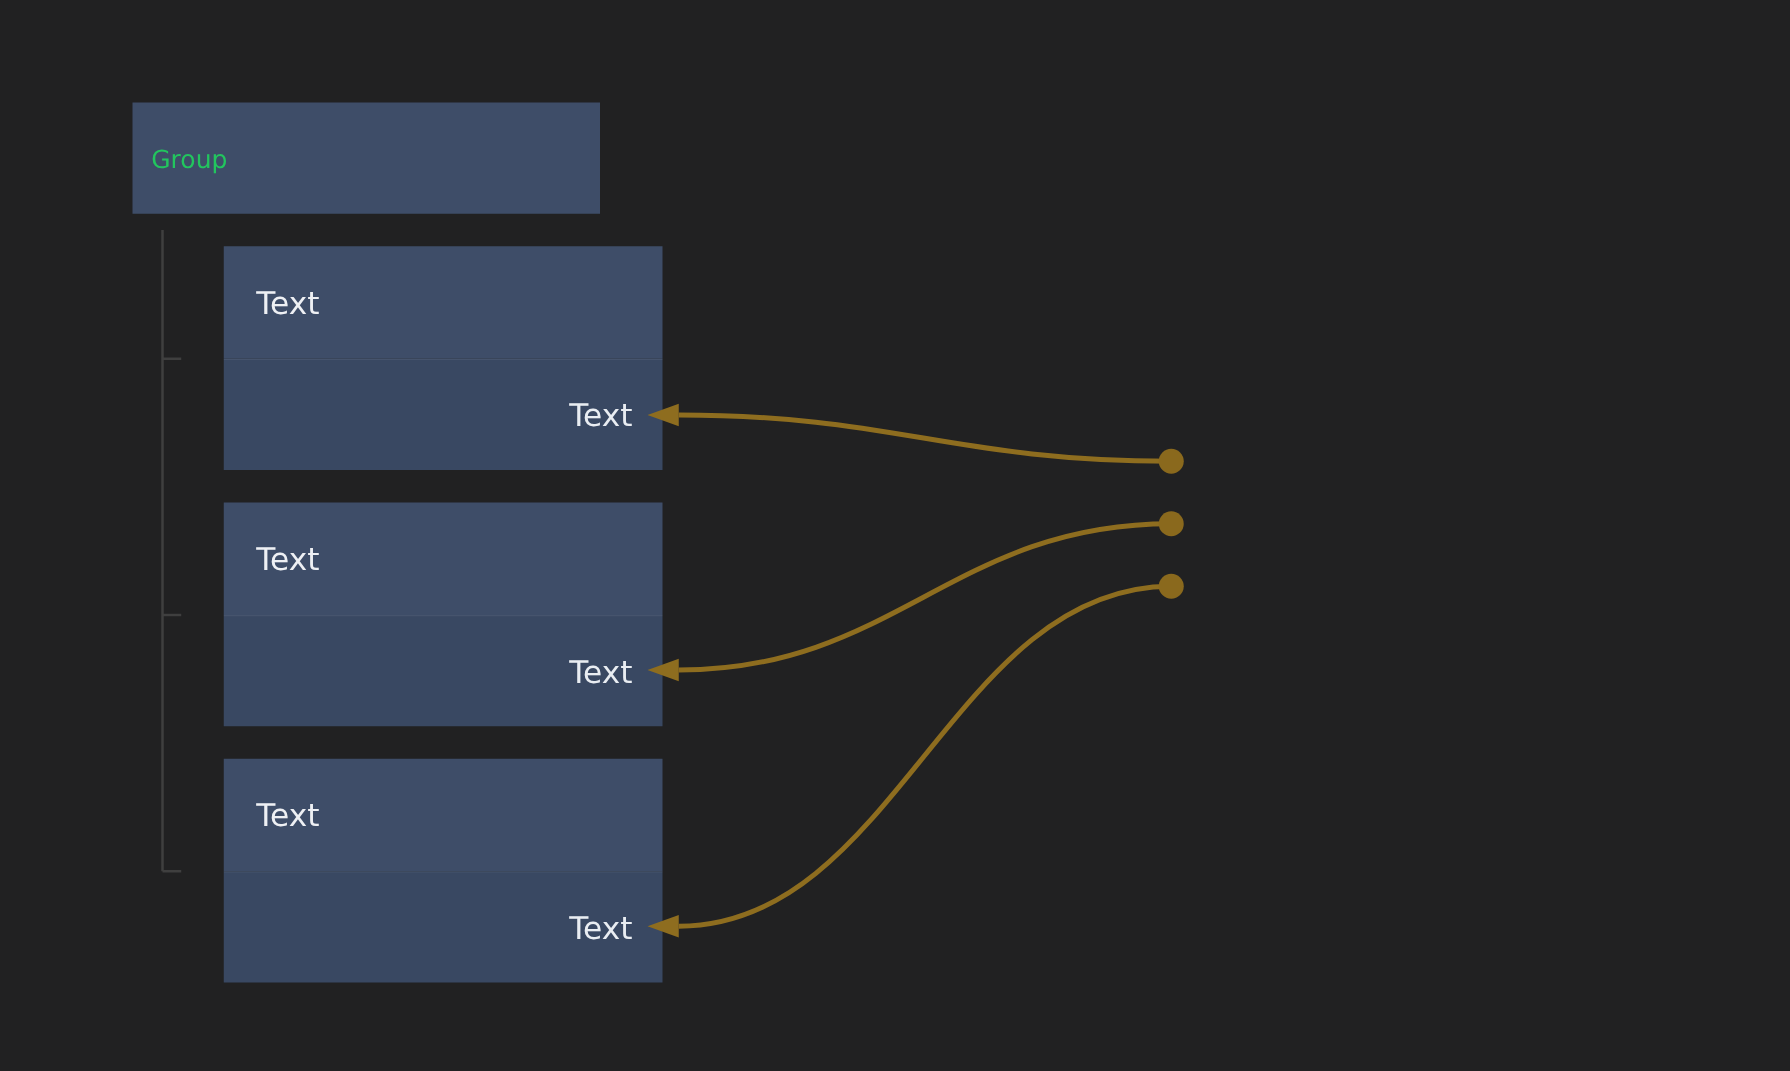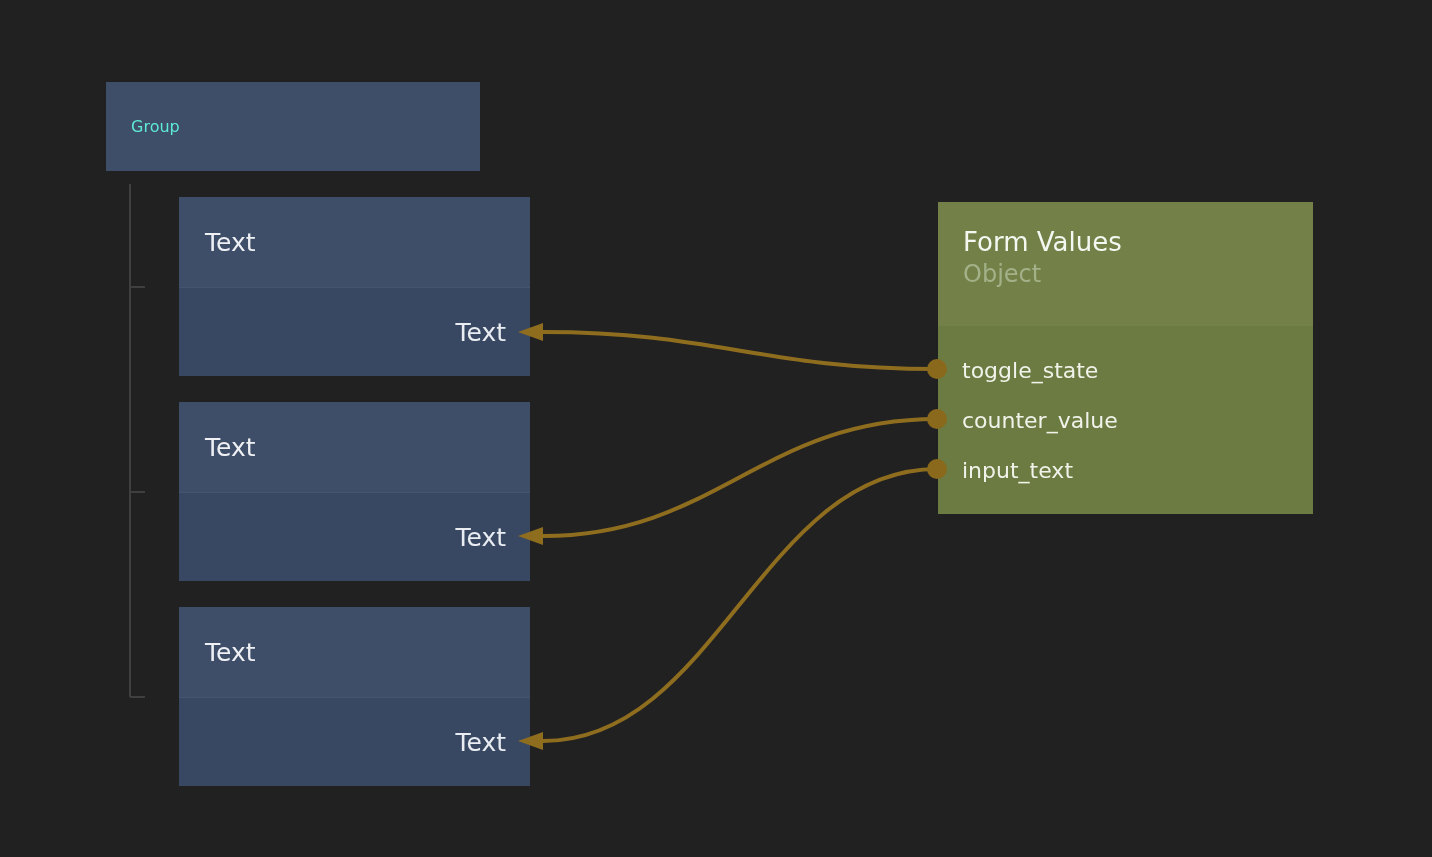--- a/index.html
+++ b/index.html
@@ -30,23 +30,23 @@
   }
   
   .group-node {
     left: 106px; top: 82px;
     width: 374px; height: 89px;
     background: #3e4d68;
     display: flex;
     align-items: center;
   }
   .group-node .g-title {
-    padding-left: 25px;
-    font-size: 16px;
-    color: #5eead4;
+    padding-left: 15px;
+    font-size: 20px;
+    color: #22c55e;
   }
   
   .text-node {
     left: 155px;
     width: 375px; height: 179px; padding-left: 24px;
   }
   .text-node .tn-header {
     height: 90px;
     background: #3e4d68;
     display: flex;
@@ -166,25 +166,14 @@
 
   <div class="node text-node tn-3">
     <div class="tn-header">
       <span>Text</span>
     </div>
     <div class="tn-body">
       <span class="input-label">Text</span>
     </div>
   </div>
 
-  <div class="node form-node">
-    <div class="fv-header">
-      <div class="fv-title">Form Values</div>
-      <div class="fv-subtitle">Object</div>
-    </div>
-    <ul class="fv-body">
-      <li class="fv-item">toggle_state</li>
-      <li class="fv-item">counter_value</li>
-      <li class="fv-item">input_text</li>
-    </ul>
-  </div>
 
 </div>
 
 </body></html>

